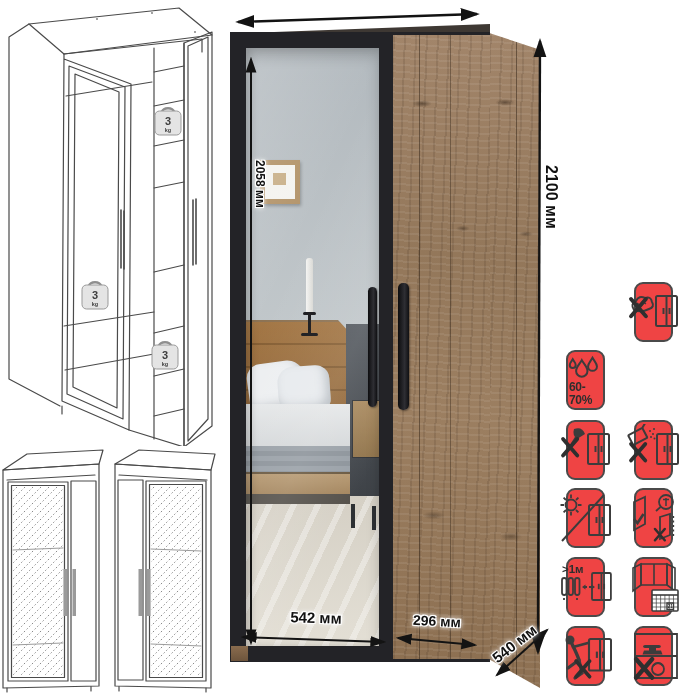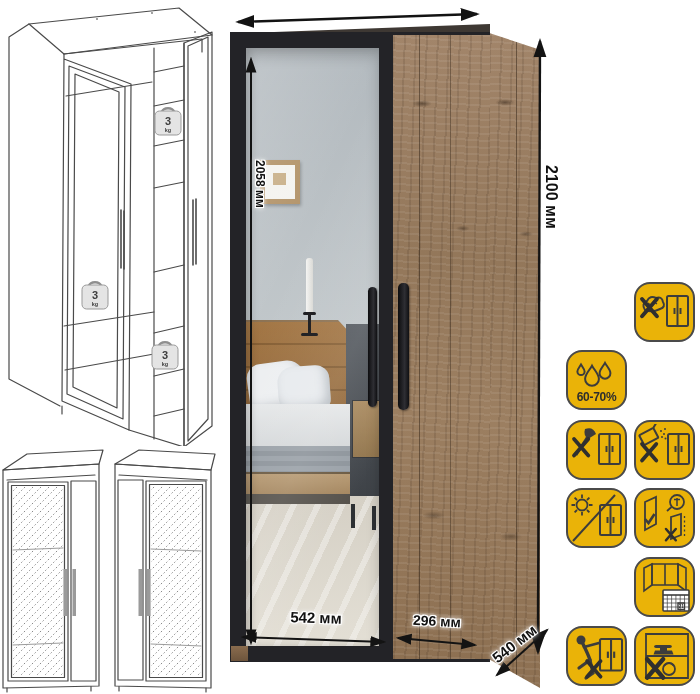--- a/index.html
+++ b/index.html
@@ -68,21 +68,21 @@
   .vert{writing-mode:vertical-rl;}
   .halo{text-shadow:-1px -1px 0 #fff,1px -1px 0 #fff,-1px 1px 0 #fff,1px 1px 0 #fff,0 0 3px #fff,0 0 5px #fff,0 0 6px #fff;}
   .d-880{left:232px;top:0;width:250px;text-align:center;font-size:17px;}
   .d-2100{left:542px;top:165px;font-size:16px;}
   .d-2058{left:253px;top:160px;font-size:12px;}
   .d-542{left:248px;top:609px;width:136px;text-align:center;font-size:15px;transform:rotate(1.5deg);}
   .d-296{left:398px;top:613px;width:78px;text-align:center;font-size:14px;transform:rotate(3deg);}
   .d-540{left:494px;top:651px;width:88px;font-size:15px;transform:rotate(-38deg);transform-origin:left center;}
 
   
-  .ibox{position:absolute;width:61px;height:60px;border:2px solid #4a4a4a;border-radius:16px;background:#eab308;
+  .ibox{position:absolute;width:39px;height:60px;border:2px solid #4a4a4a;border-radius:9px;background:#ef4444;
         box-sizing:border-box;display:flex;flex-direction:column;align-items:center;justify-content:center;padding:1px;}
   .ilabel{font-size:12px;font-weight:bold;color:#2e2e2e;line-height:13px;letter-spacing:-.3px;}
   .ilabel.small{font-size:10px;}
   .ic *{vector-effect:non-scaling-stroke;}
   .ic text{font-family:"Liberation Sans",sans-serif;}
 
   
   .draw{stroke:#4a4a4a;fill:none;stroke-linejoin:round;stroke-linecap:round;}
 </style>
 </head>
@@ -300,20 +300,34 @@
         <circle cx="39" cy="10" r="7"></circle>
         <path d="M39 6 v8 M36 7.5 h6" stroke-width="1.5"></path>
         <line x1="33.5" y1="15" x2="29" y2="19"></line>
         <path d="M33 25 L43 22 L43 43 L33 47 Z"></path>
         <line x1="46.5" y1="24" x2="46.5" y2="44" stroke-dasharray="2 2.5" stroke-width="1.3"></line>
       </g>
       <use href="#i-x" transform="translate(28,37) scale(0.75)"></use>
     </svg>
   </div>
 
+  <div class="ibox" style="left:566px;top:557px">
+    <svg class="ic" width="53" height="52" viewBox="0 0 53 52">
+      <text x="3" y="12" font-size="11.5" font-weight="bold" fill="#2e2e2e">&gt;1м</text>
+      <g stroke="#3c3c3c" stroke-width="1.8" fill="none">
+        <rect x="3" y="17" width="4.5" height="17" rx="2.2"></rect>
+        <rect x="9.5" y="17" width="4.5" height="17" rx="2.2"></rect>
+        <rect x="16" y="17" width="4.5" height="17" rx="2.2"></rect>
+        <path d="M5 37 v2 M18 37 v2"></path>
+        <path d="M25.5 26 h7" stroke-dasharray="2.5 2"></path>
+      </g>
+      <path d="M23 26 l3.5 -2.5 v5 z M36 26 l-3.5 -2.5 v5 z" fill="#3c3c3c" stroke="none"></path>
+      <use href="#i-wrd" transform="translate(33,12) scale(0.9)"></use>
+    </svg>
+  </div>
 
   <div class="ibox" style="left:634px;top:557px">
     <svg class="ic" width="53" height="52" viewBox="0 0 53 52">
       <g stroke="#3c3c3c" stroke-width="1.6" fill="none">
         <rect x="14" y="3" width="26" height="21"></rect>
         <line x1="27" y1="3" x2="27" y2="24"></line>
         <path d="M14 3 L6 7 L6 30 L14 24 Z"></path>
         <path d="M40 3 L48 7 L48 30 L40 24 Z"></path>
         <rect x="25" y="29" width="26" height="21" rx="1" fill="#fff"></rect>
         <line x1="25" y1="34" x2="51" y2="34"></line>

